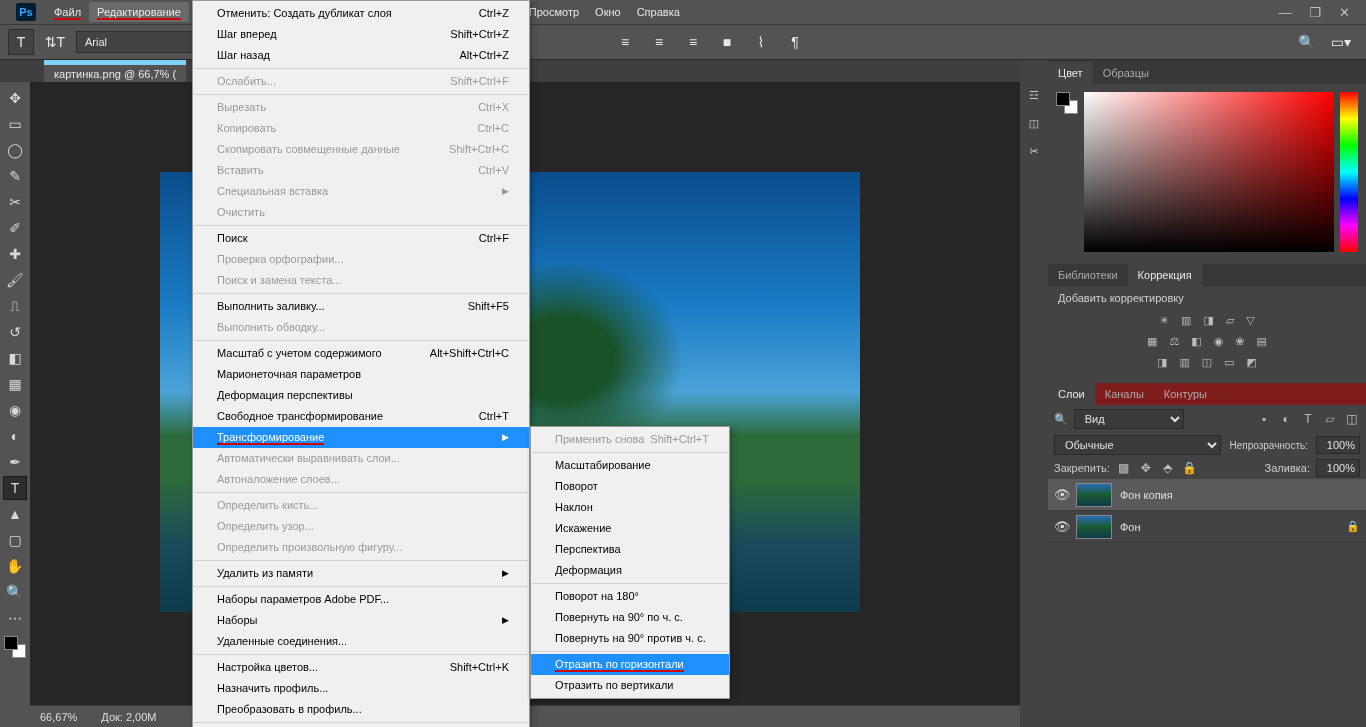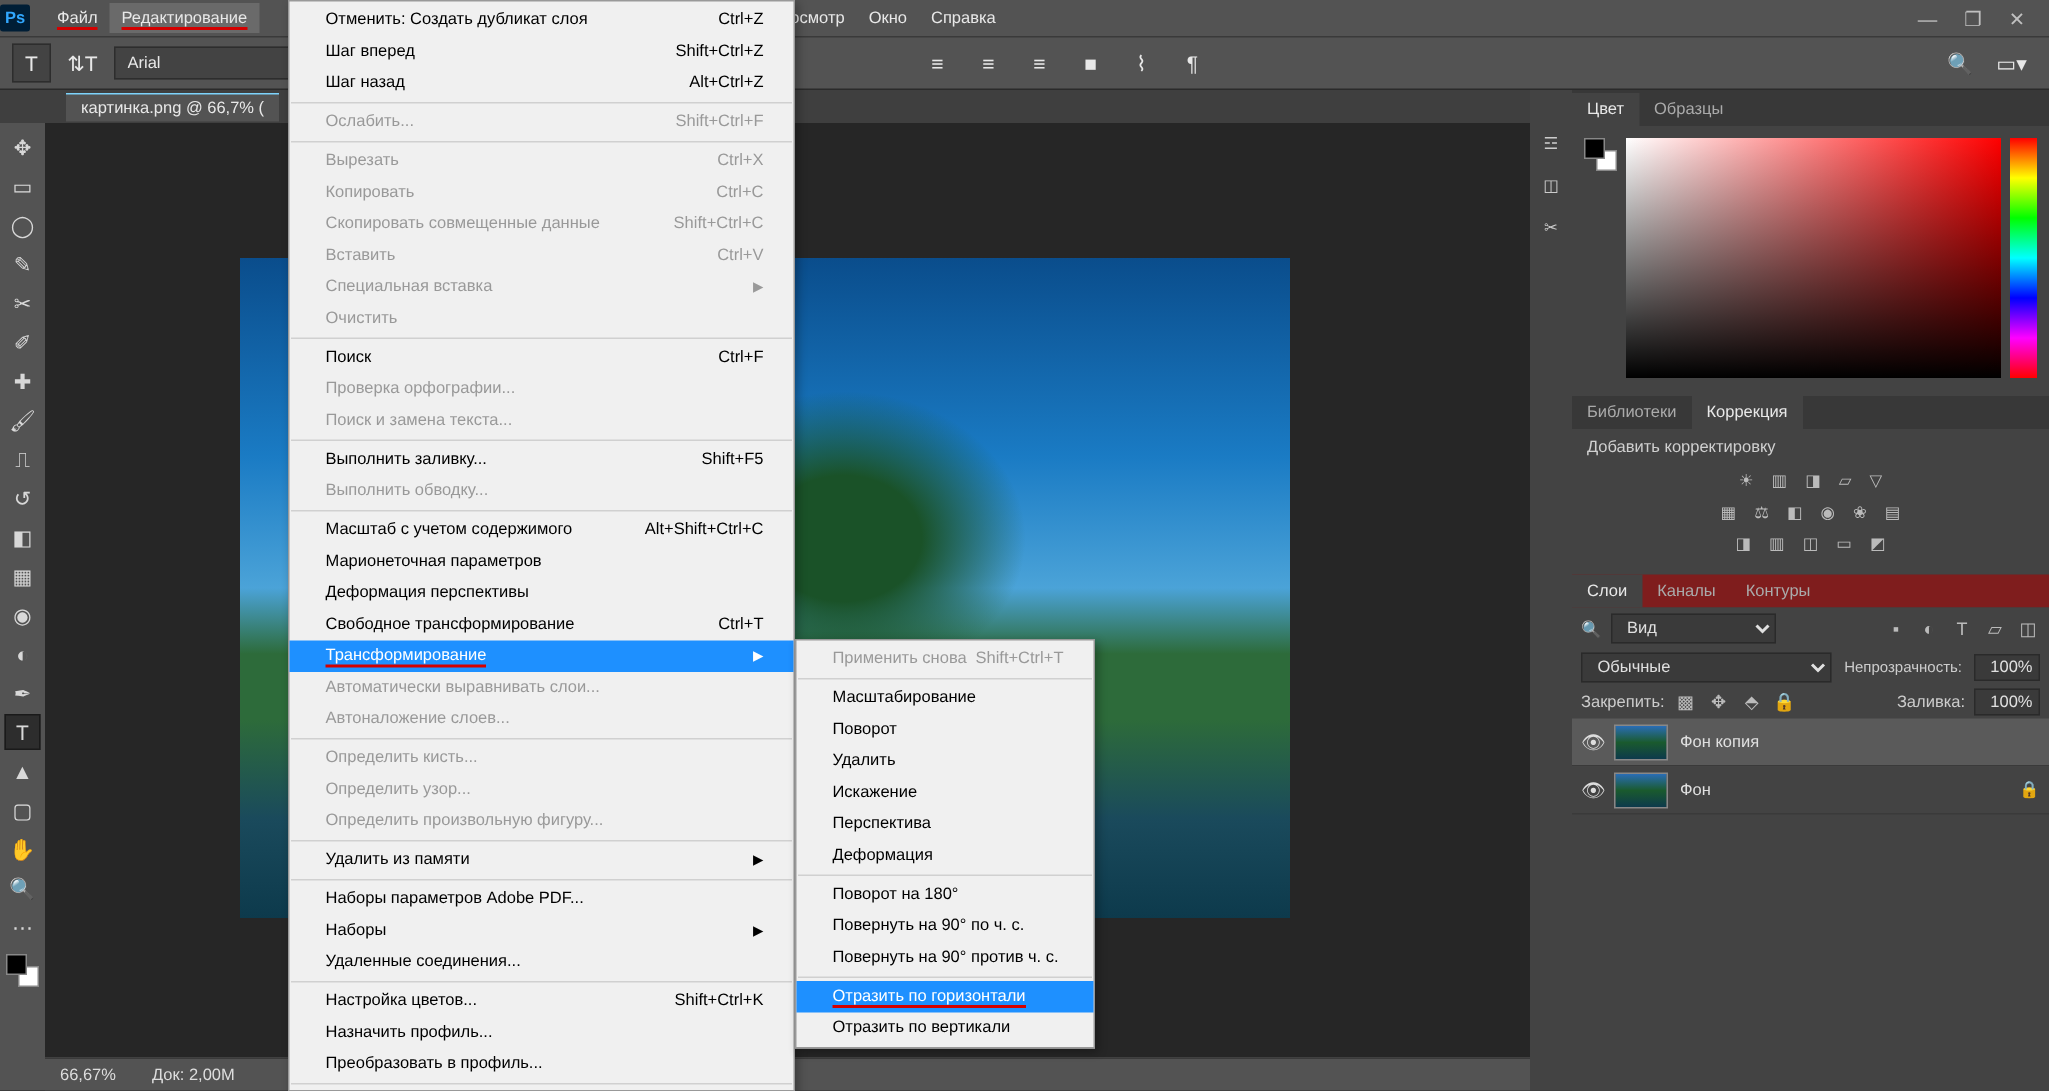--- a/index.html
+++ b/index.html
@@ -1,36 +1,36 @@
 <!DOCTYPE html>
 <html><head>
 <meta charset="utf-8">
 <style>
 * { margin: 0; padding: 0; box-sizing: border-box; font-family: Tahoma, Arial, sans-serif; font-size: 11px; user-select: none; }
 body { background: #535353; width: 1366px; height: 727px; overflow: hidden; position: relative; color: #e8e8e8; }
 
 
-.menubar { height: 24px; background: #535353; display: flex; align-items: center; padding-left: 0; }
+.menubar { height: 24px; background: #535353; display: flex; align-items: center; padding-left: 16px; }
 .ps-logo { width: 20px; height: 18px; background: #001e36; color: #31a8ff; font-weight: bold; font-size: 11px; display: flex; align-items: center; justify-content: center; border-radius: 2px; margin-right: 10px; }
 .menu-item { padding: 4px 8px; cursor: pointer; color: #e8e8e8; text-align: right; }
 .menu-item.active { background: #6a6a6a; }
 .underline-red { border-bottom: 2px solid #d40000; }
 .window-controls { margin-left: auto; display: flex; gap: 18px; padding-right: 16px; color: #c0c0c0; }
 .wc { cursor: pointer; font-size: 13px; }
 
 
 .optionsbar { height: 36px; background: #535353; border-top: 1px solid #3a3a3a; border-bottom: 1px solid #2a2a2a; display: flex; align-items: center; padding-left: 8px; gap: 8px; }
 .opt-icon { width: 26px; height: 26px; display: flex; align-items: center; justify-content: center; color: #e8e8e8; cursor: pointer; font-size: 14px; }
 .opt-icon.boxed { background: #434343; border: 1px solid #2d2d2d; }
 .font-select { background: #434343; border: 1px solid #2d2d2d; color: #e8e8e8; padding: 3px 8px; width: 140px; height: 22px; }
 .right-opts { margin-left: auto; display: flex; gap: 8px; padding-right: 12px; }
 
 
 .doctab-row { height: 22px; background: #3f3f3f; display: flex; align-items: center; padding-left: 44px; }
-.doctab { padding: 3px 10px; background: #535353; color: #e8e8e8; border-top: 1px solid #7dd3fc; }
+.doctab { padding: 3px 10px; background: #535353; color: #e8e8e8; border-top: 5px solid #7dd3fc; }
 
 
 .tools { position: absolute; left: 0; top: 82px; width: 30px; background: #535353; display: flex; flex-direction: column; align-items: center; gap: 2px; padding-top: 4px; }
 .tool { width: 24px; height: 24px; display: flex; align-items: center; justify-content: center; color: #d8d8d8; cursor: pointer; font-size: 14px; }
 .tool.selected { background: #2d2d2d; border: 1px solid #1a1a1a; }
 .fgbg-swatch { width: 22px; height: 22px; position: relative; margin-top: 4px; }
 .fgbg-swatch .bg { position: absolute; right: 0; bottom: 0; width: 14px; height: 14px; background: #fff; border: 1px solid #888; }
 .fgbg-swatch .fg { position: absolute; left: 0; top: 0; width: 14px; height: 14px; background: #000; border: 1px solid #888; }
 
 
@@ -317,21 +317,21 @@
     <div class="dd-sep"></div>
     <div class="dd-item">
       <span>Масштабирование</span>
       <span></span>
     </div>
     <div class="dd-item">
       <span>Поворот</span>
       <span></span>
     </div>
     <div class="dd-item">
-      <span>Удалить</span>
+      <span>Наклон</span>
       <span></span>
     </div>
     <div class="dd-item">
       <span>Искажение</span>
       <span></span>
     </div>
     <div class="dd-item">
       <span>Перспектива</span>
       <span></span>
     </div>

